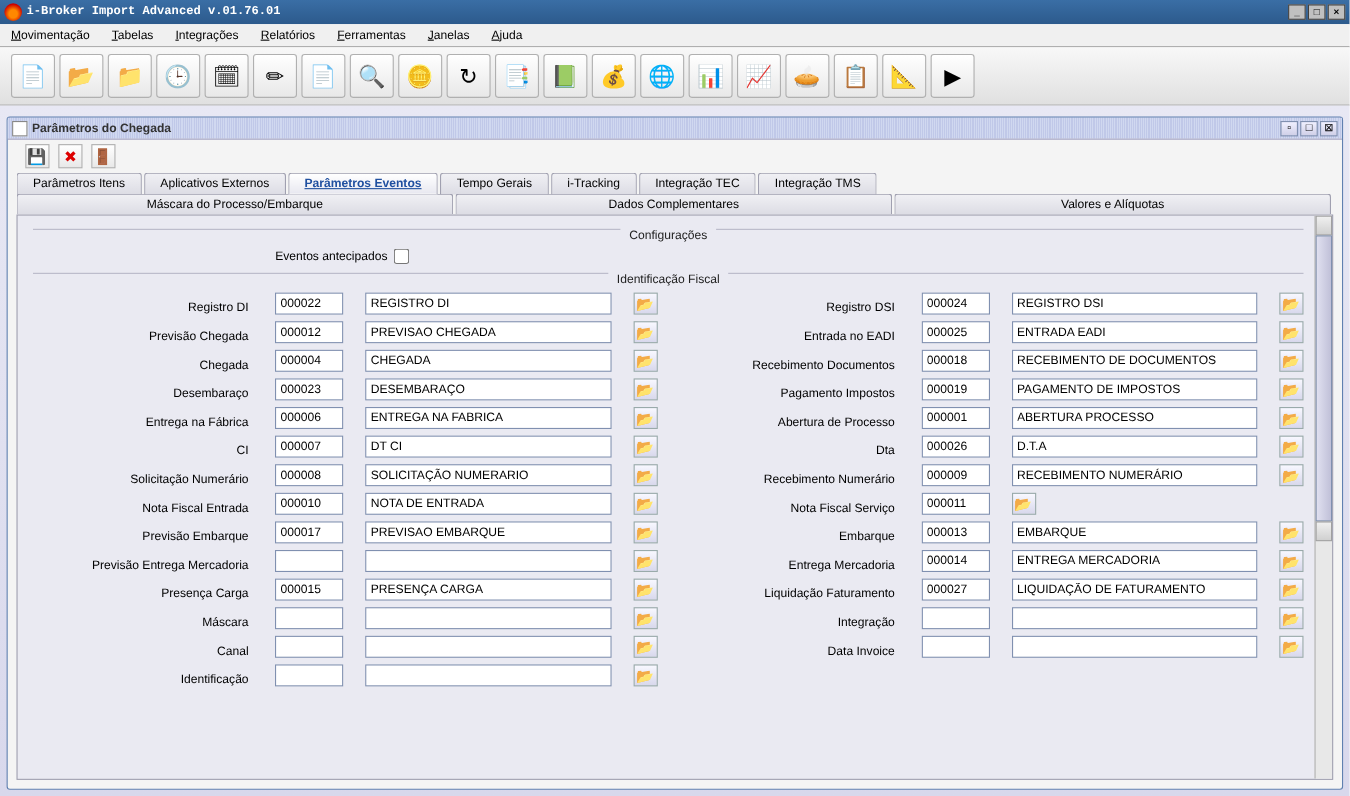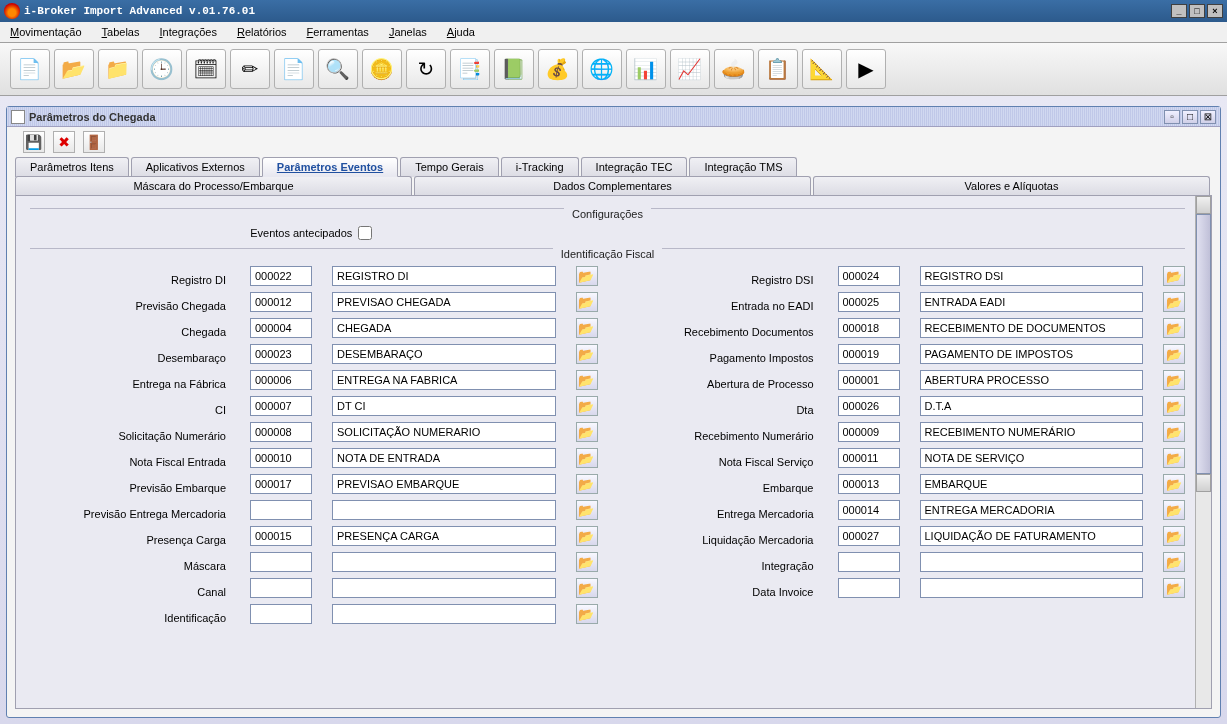--- a/index.html
+++ b/index.html
@@ -249,21 +249,20 @@
             </div>
             <div class="evrow">
               <span class="lbl">Nota Fiscal Entrada</span>
               <input type="text" class="code" value="000010" style="">
               <input type="text" class="desc" value="NOTA DE ENTRADA" style="">
               <div class="fold">📂</div>
             </div>
             <div class="evrow">
               <span class="lbl">Nota Fiscal Serviço</span>
               <input type="text" class="code" value="000011" style="">
-              <input type="text" class="desc" value="NOTA DE SERVIÇO" style="">
               <div class="fold">📂</div>
             </div>
             <div class="evrow">
               <span class="lbl">Previsão Embarque</span>
               <input type="text" class="code" value="000017" style="">
               <input type="text" class="desc" value="PREVISAO EMBARQUE" style="">
               <div class="fold">📂</div>
             </div>
             <div class="evrow">
               <span class="lbl">Embarque</span>
@@ -283,21 +282,21 @@
               <input type="text" class="desc" value="ENTREGA MERCADORIA" style="">
               <div class="fold">📂</div>
             </div>
             <div class="evrow">
               <span class="lbl">Presença Carga</span>
               <input type="text" class="code" value="000015" style="">
               <input type="text" class="desc" value="PRESENÇA CARGA" style="">
               <div class="fold">📂</div>
             </div>
             <div class="evrow">
-              <span class="lbl">Liquidação Mercadoria</span>
+              <span class="lbl">Liquidação Faturamento</span>
               <input type="text" class="code" value="000027" style="">
               <input type="text" class="desc" value="LIQUIDAÇÃO DE FATURAMENTO" style="">
               <div class="fold">📂</div>
             </div>
             <div class="evrow">
               <span class="lbl">Máscara</span>
               <input type="text" class="code" value="" style="">
               <input type="text" class="desc" value="" style="">
               <div class="fold">📂</div>
             </div>

